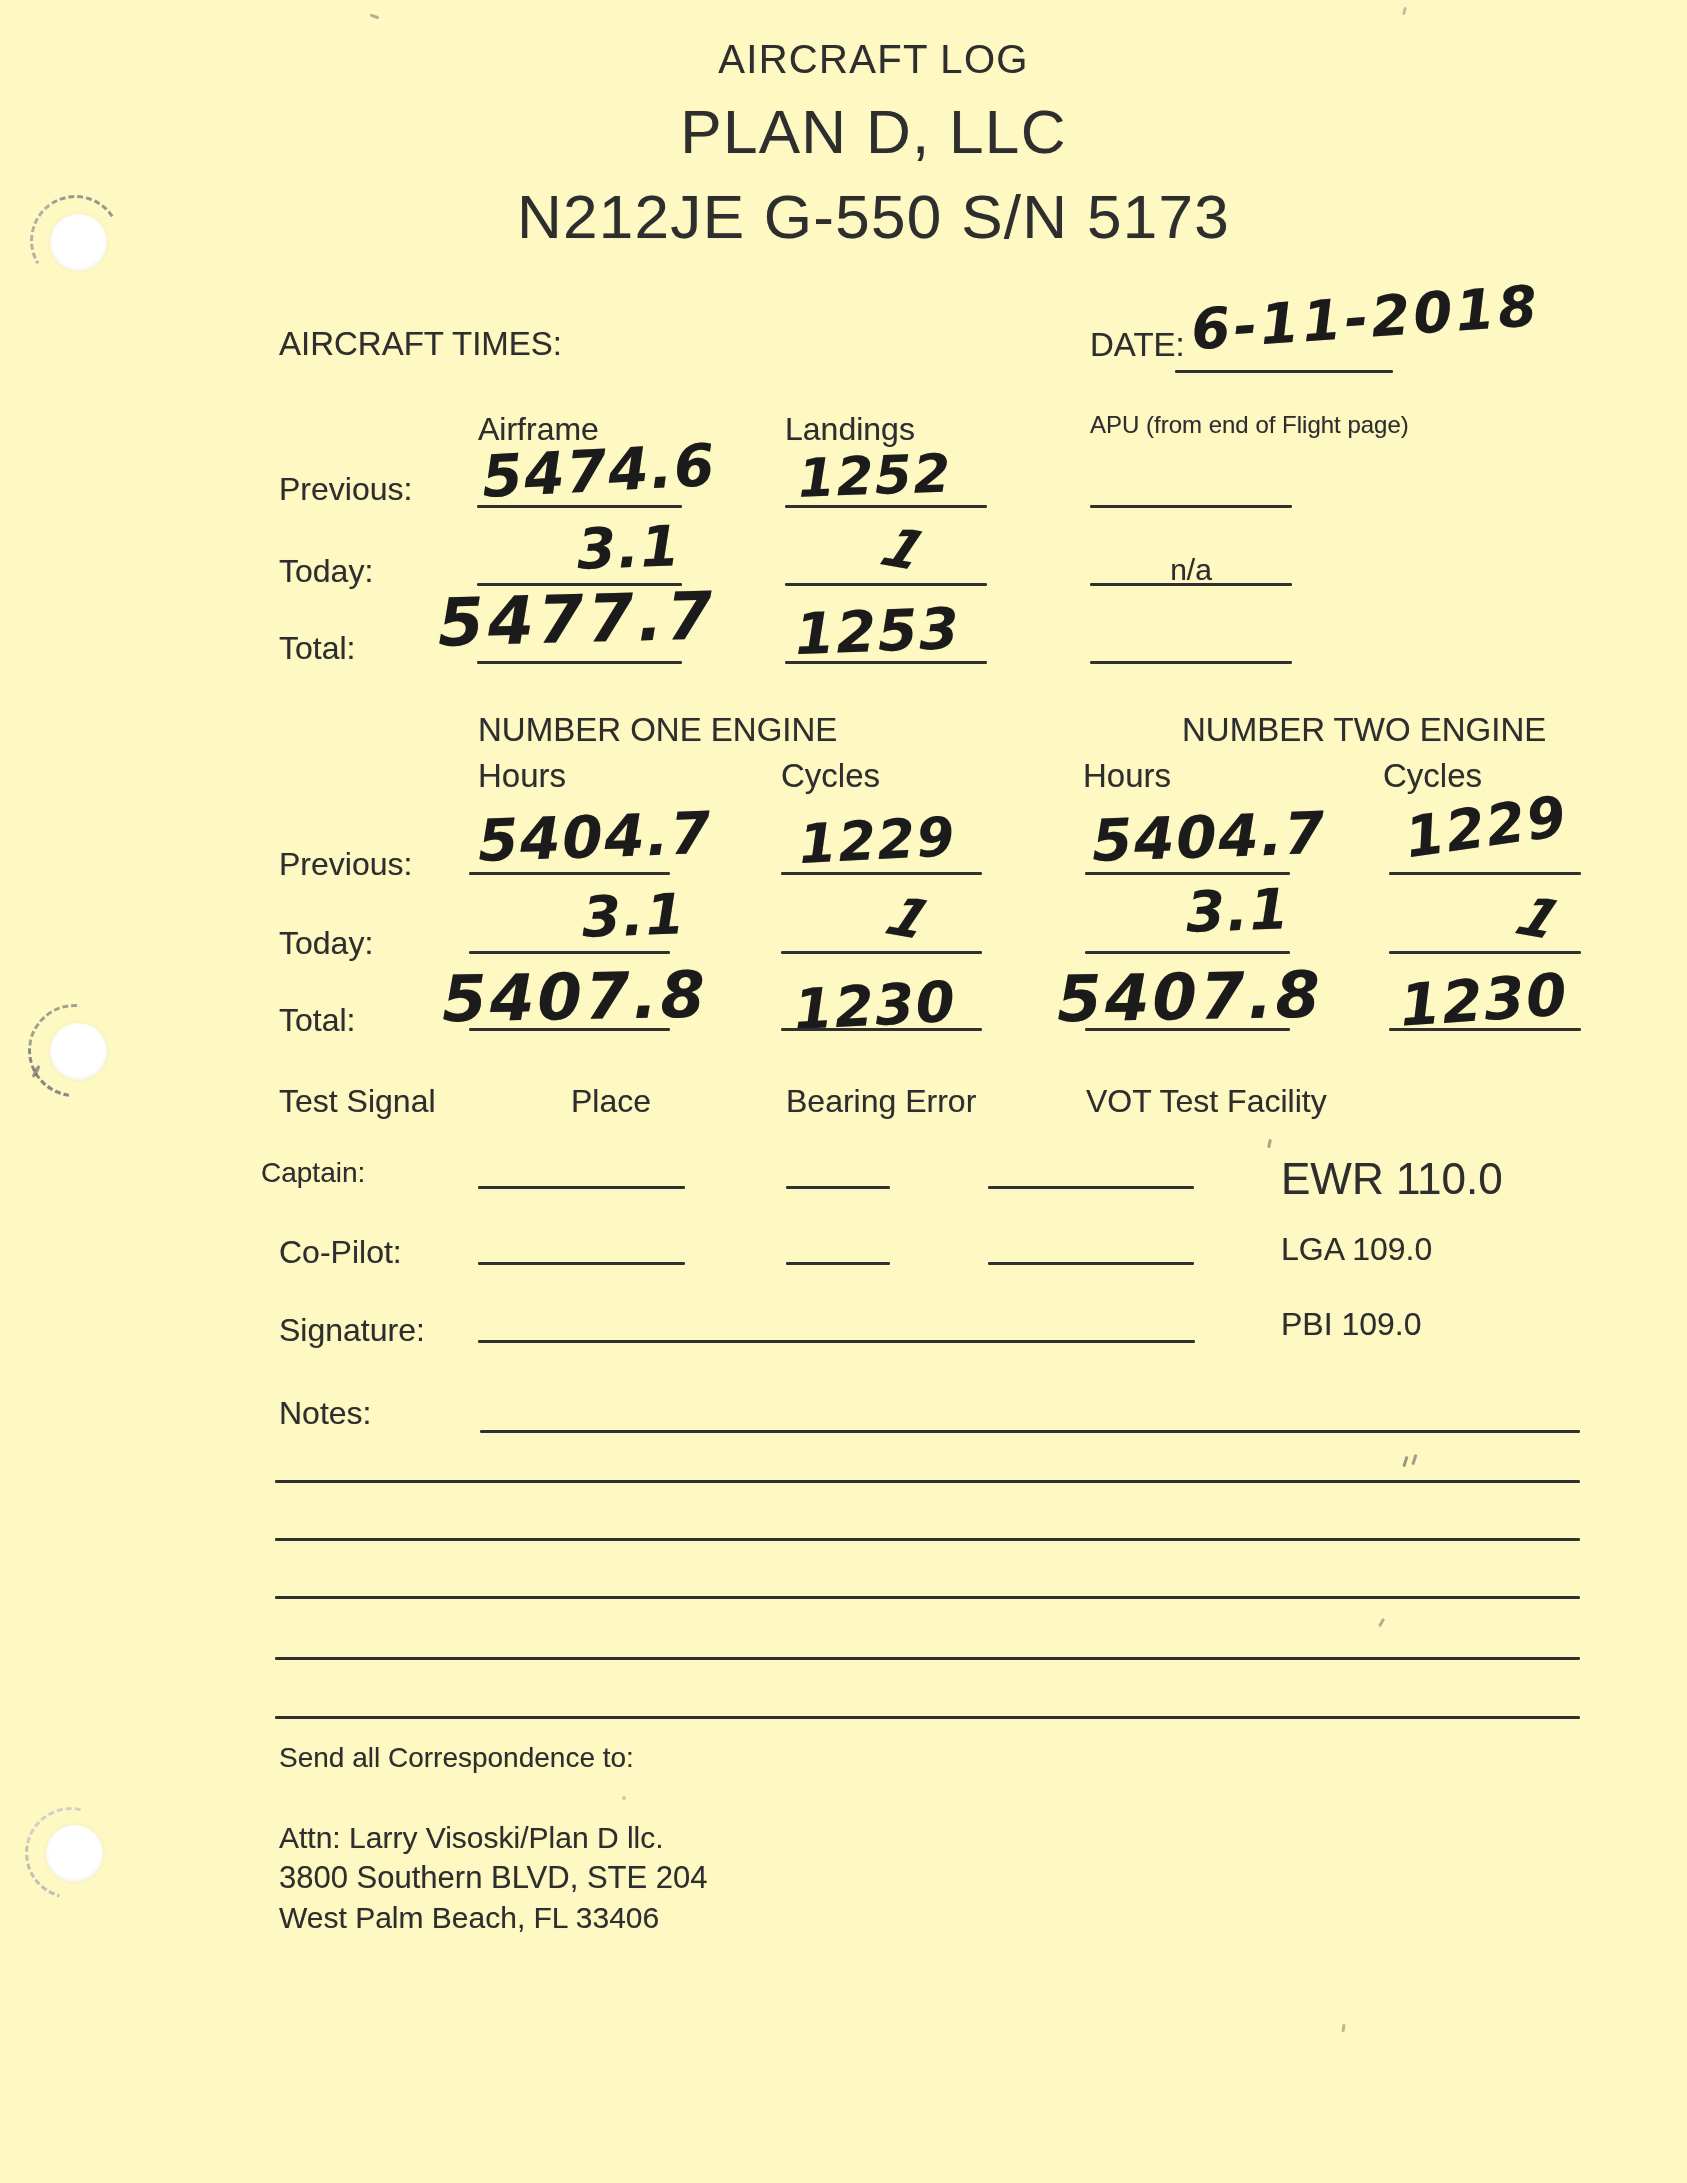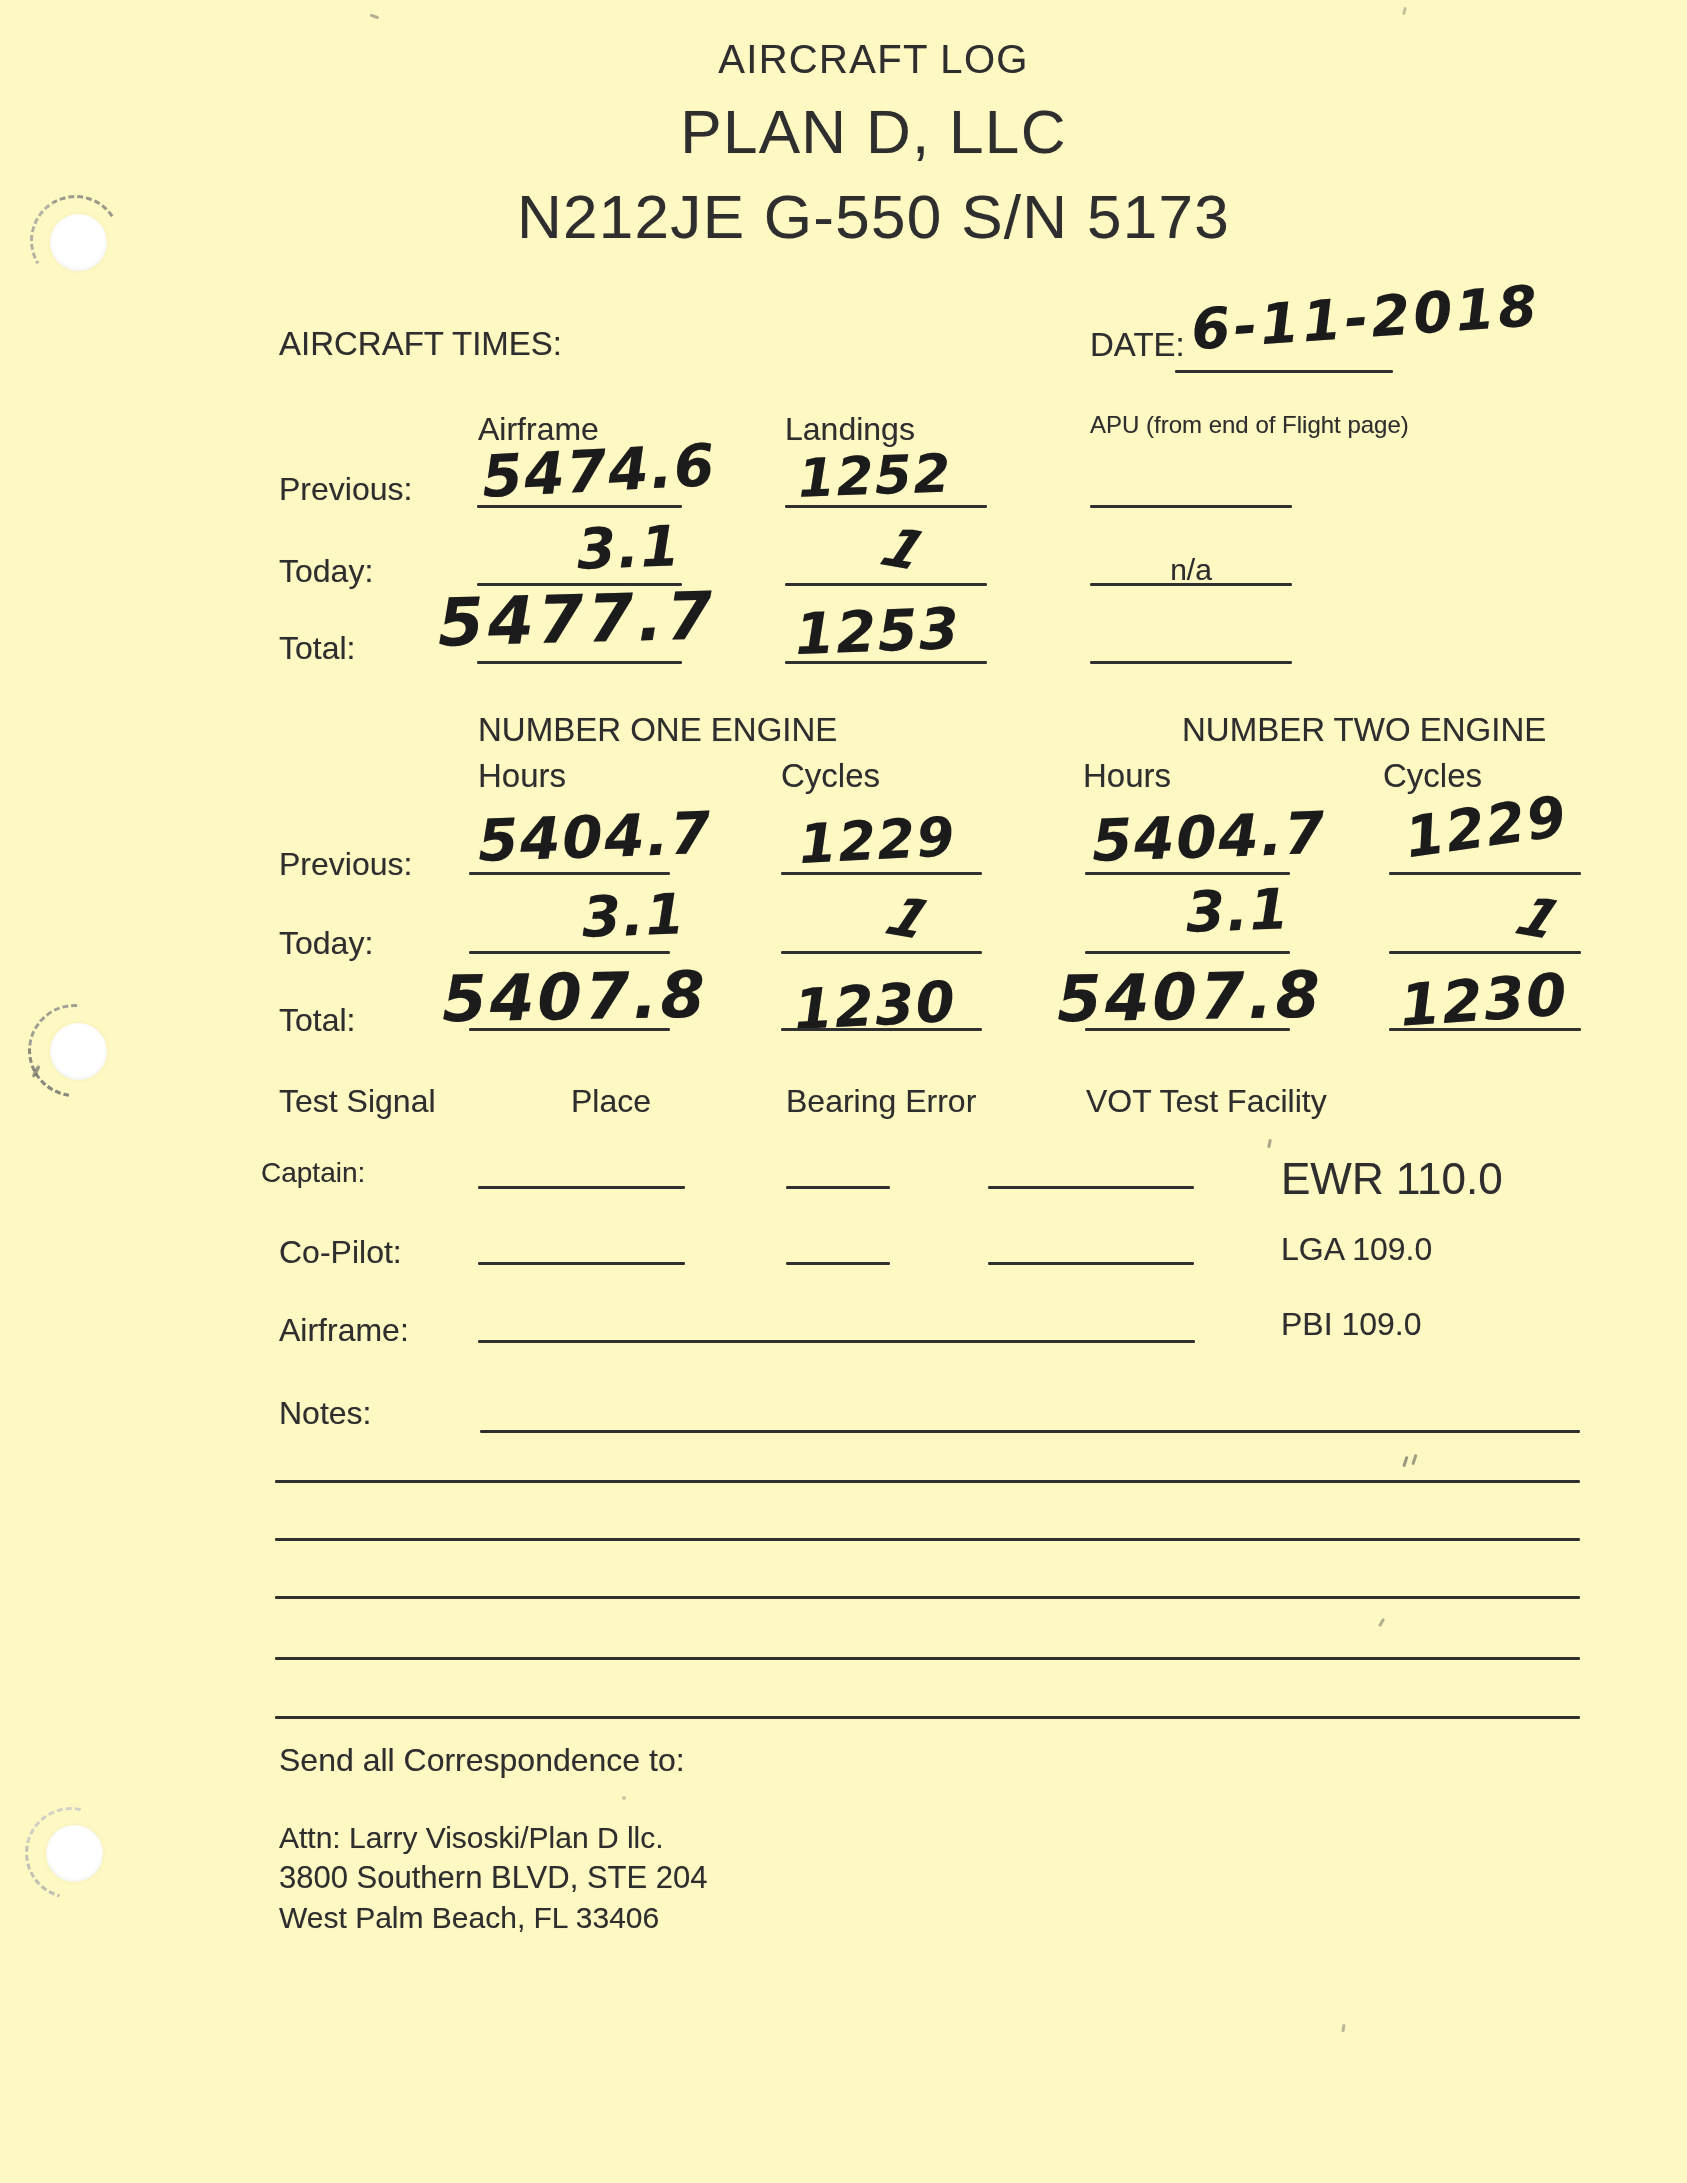--- a/index.html
+++ b/index.html
@@ -121,32 +121,32 @@
   <div class="rule" style="left:786px;top:1186px;width:104px;"></div>
   <div class="rule" style="left:988px;top:1186px;width:206px;"></div>
   <div class="t" style="left:1281px;top:1155px;font-size:44px;">EWR 110.0</div>
 
   <div class="t" style="left:279px;top:1235px;font-size:32px;">Co-Pilot:</div>
   <div class="rule" style="left:478px;top:1262px;width:207px;"></div>
   <div class="rule" style="left:786px;top:1262px;width:104px;"></div>
   <div class="rule" style="left:988px;top:1262px;width:206px;"></div>
   <div class="t" style="left:1281px;top:1232px;font-size:32px;">LGA 109.0</div>
 
-  <div class="t" style="left:279px;top:1313px;font-size:32px;">Airframe:</div>
+  <div class="t" style="left:279px;top:1313px;font-size:32px;">Signature:</div>
   <div class="rule" style="left:478px;top:1340px;width:717px;height:3.3px;"></div>
   <div class="t" style="left:1281px;top:1307px;font-size:32px;">PBI 109.0</div>
 
   <div class="t" style="left:279px;top:1396px;font-size:32px;">Notes:</div>
   <div class="rule" style="left:480px;top:1430px;width:1100px;"></div>
   <div class="rule" style="left:275px;top:1480px;width:1305px;"></div>
   <div class="rule" style="left:275px;top:1538px;width:1305px;"></div>
   <div class="rule" style="left:275px;top:1596px;width:1305px;"></div>
   <div class="rule" style="left:275px;top:1657px;width:1305px;"></div>
   <div class="rule" style="left:275px;top:1716px;width:1305px;"></div>
 
-  <div class="t" style="left:279px;top:1743px;font-size:32px;">Send all Correspondence to:</div>
+  <div class="t" style="left:279px;top:1743px;font-size:28px;">Send all Correspondence to:</div>
   <div class="t" style="left:279px;top:1821px;font-size:30px;">Attn: Larry Visoski/Plan D llc.</div>
   <div class="t" style="left:279px;top:1861px;font-size:31px;">3800 Southern BLVD, STE 204</div>
   <div class="t" style="left:279px;top:1901px;font-size:30px;">West Palm Beach, FL 33406</div>
 
 
 </div>
 
 
 </body></html>

